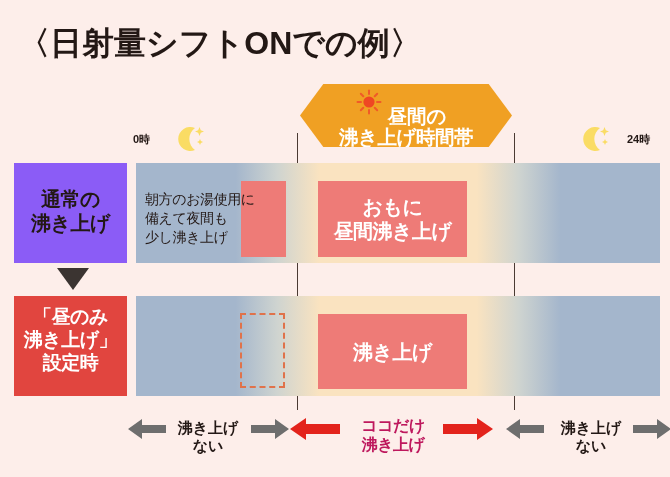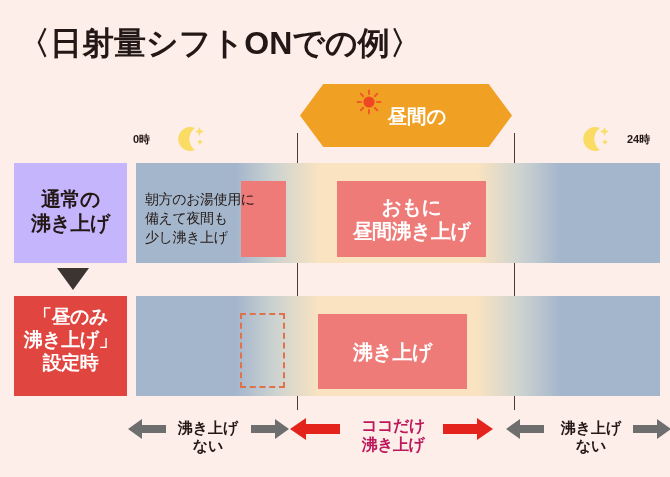--- a/index.html
+++ b/index.html
@@ -96,21 +96,21 @@
     width: 113px;
     box-sizing: border-box;
     text-align: center;
     font-weight: 700;
     line-height: 1.22;
     letter-spacing: -0.5px;
   }
   #label-normal {
     top: 0px;
     height: 100px;
-    background: #c4b5fd;
+    background: #8b5cf6;
     color: #231815;
     font-size: 20px;
     padding-top: 24px;
   }
   #label-dayonly {
     top: 0px;
     height: 100px;
     background: #e1453f;
     color: #ffffff;
     font-size: 19px;
@@ -233,20 +233,21 @@
         <line x1="1.5" y1="13" x2="5" y2="13"></line>
         <line x1="21" y1="13" x2="24.5" y2="13"></line>
         <line x1="4.8" y1="4.8" x2="7.3" y2="7.3"></line>
         <line x1="18.7" y1="18.7" x2="21.2" y2="21.2"></line>
         <line x1="21.2" y1="4.8" x2="18.7" y2="7.3"></line>
         <line x1="7.3" y1="18.7" x2="4.8" y2="21.2"></line>
       </g>
       <circle cx="13" cy="13" r="5.6" fill="#ef4723"></circle>
     </svg>
     <span class="ln1">昼間の</span>
+    <span class="ln2">沸き上げ時間帯</span>
   </div>
 
   <div class="hour-label" id="hour-0">0時</div>
   <svg class="moon-icon" id="moon-left" viewBox="0 0 34 30">
     <path d="M23 4 A12 12 0 1 0 23 26 A13.5 13.5 0 0 1 23 4 Z" fill="#fadc64"></path>
     <polygon points="27.5,3 28.8,6.2 32,7.5 28.8,8.8 27.5,12 26.2,8.8 23,7.5 26.2,6.2" fill="#fadc64"></polygon>
     <polygon points="28,15 28.9,17.1 31,18 28.9,18.9 28,21 27.1,18.9 25,18 27.1,17.1" fill="#fadc64"></polygon>
   </svg>
 
   <svg class="moon-icon" id="moon-right" viewBox="0 0 34 30">
@@ -259,21 +260,21 @@
   <div class="row" id="row1">
     <div class="row-label" id="label-normal" style="white-space:pre-line;">通常の
 沸き上げ</div>
     <div class="bar"></div>
   </div>
 
   <div id="night-note">朝方のお湯使用に
 備えて夜間も
 少し沸き上げ</div>
   <div class="red-block" id="block-night-1"></div>
-  <div class="red-block" id="block-day-1" style="white-space:pre-line;margin-left:19px;">おもに
+  <div class="red-block" id="block-day-1" style="white-space:pre-line;">おもに
 昼間沸き上げ</div>
 
   <div id="arrow-down"></div>
 
   <div class="row" id="row2">
     <div class="row-label" id="label-dayonly" style="white-space:pre-line;">「昼のみ
 沸き上げ」
 設定時</div>
     <div class="bar"></div>
   </div>

